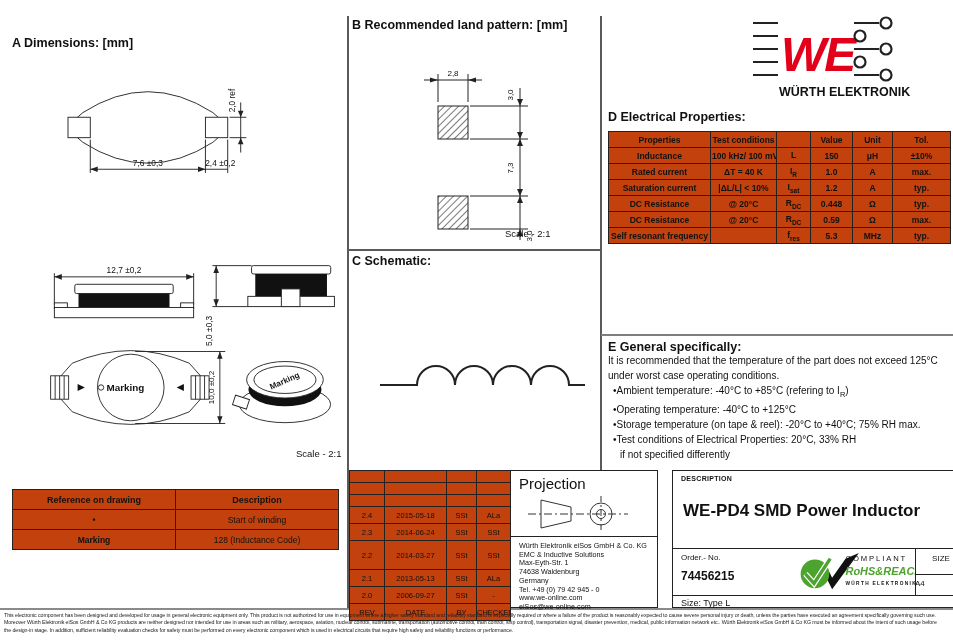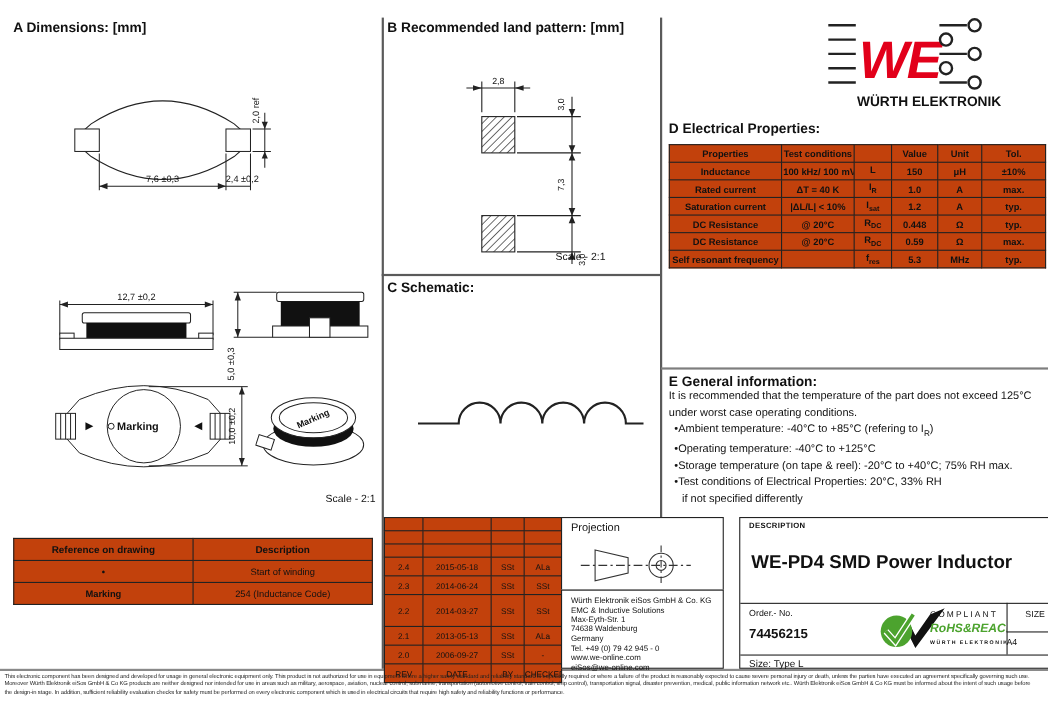--- a/index.html
+++ b/index.html
@@ -33,21 +33,21 @@
 <body>
 
 <div class="page">
 
   <div class="vline" style="left:347px;top:16px;height:592px"></div>
   <div class="vline" style="left:600px;top:16px;height:454px"></div>
   <div class="hline" style="left:347px;top:249px;width:254px"></div>
   <div class="hline-thick" style="left:601px;top:334px;width:352px"></div>
   <div class="hline-thick" style="left:0;top:608px;width:953px;background:#8a8a8a"></div>
 
-  <div class="sec-title" style="left:12px;top:18px">A Dimensions: [mm]</div>
+  <div class="sec-title" style="left:12px;top:36px">A Dimensions: [mm]</div>
 
   <svg class="abs" style="left:55px;top:80px" width="195" height="107" viewBox="0 0 210 115">
     <path d="M30,35 Q100,-10 170,35 L178,42 L178,60 L170,67 Q100,112 30,67 L22,60 L22,42 Z" stroke="#222" fill="none"></path>
     <rect x="14" y="40" width="24" height="22" fill="#fff" stroke="#222"></rect>
     <rect x="162" y="40" width="24" height="22" fill="#fff" stroke="#222"></rect>
     <g>
       <line x1="188" y1="40" x2="206" y2="40" stroke="#222"></line>
       <line x1="188" y1="62" x2="206" y2="62" stroke="#222"></line>
       <line x1="200" y1="24" x2="200" y2="78" stroke="#222"></line>
       <polygon points="197,33 203,33 200,40" fill="#222"></polygon>
@@ -259,21 +259,21 @@
       <td>Self resonant frequency</td>
       <td></td>
       <td><span>f</span><sub>res</sub></td>
       <td>5.3</td>
       <td>MHz</td>
       <td>typ.</td>
     </tr>
   </tbody>
     </table>
 
-  <div class="sec-title" style="left:608px;top:340px">E General information:</div>
+  <div class="sec-title" style="left:608px;top:340px">E General specifically:</div>
   <div class="einfo" style="left:608px;top:353px;width:345px">
     <div>It is recommended that the temperature of the part does not exceed 125°C</div>
     <div>under worst case operating conditions.</div>
     <div style="padding-left:5px"><span>•Ambient temperature: -40°C to +85°C (refering to I</span><sub>R</sub><span>)</span></div>
     <div style="padding-left:5px">•Operating temperature: -40°C to +125°C</div>
     <div style="padding-left:5px">•Storage temperature (on tape &amp; reel): -20°C to +40°C; 75% RH max.</div>
     <div style="padding-left:5px">•Test conditions of Electrical Properties: 20°C, 33% RH</div>
     <div style="padding-left:12px">if not specified differently</div>
   </div>
 
@@ -286,21 +286,21 @@
         <tr>
       <th>Reference on drawing</th>
       <th>Description</th>
     </tr>
     <tr>
       <td class="c1">•</td>
       <td>Start of winding</td>
     </tr>
     <tr>
       <td class="c1">Marking</td>
-      <td>254 (Inductance Code)</td>
+      <td>128 (Inductance Code)</td>
     </tr>
   </tbody>
     </table>
 
   <table class="revtab abs" style="left:349px;top:470px;width:161px">
     <colgroup>
         <col style="width:35px">
         <col style="width:62px">
         <col style="width:30px">
         <col style="width:34px">
@@ -357,21 +357,21 @@
     <tr style="height:17px">
           <td>REV</td>
           <td>DATE</td>
           <td>BY</td>
           <td>CHECKED</td>
         </tr>
   </tbody>
     </table>
 
   <div class="box" style="left:510px;top:470px;width:148px;height:67px">
-    <div style="position:absolute;left:8px;top:4px;font-size:10px">Projection</div>
+    <div style="position:absolute;left:8px;top:4px;font-size:15px">Projection</div>
     <svg style="position:absolute;left:12px;top:16px" width="110" height="48" viewBox="0 0 110 48">
       <line x1="5" y1="27" x2="105" y2="27" stroke="#333" stroke-dasharray="8 3 2 3"></line>
       <polygon points="18,13 48,20 48,34 18,41" fill="none" stroke="#333"></polygon>
       <circle cx="78" cy="27" r="11" fill="none" stroke="#333"></circle>
       <circle cx="78" cy="27" r="4.5" fill="none" stroke="#333"></circle>
       <line x1="78" y1="9" x2="78" y2="45" stroke="#333" stroke-dasharray="6 3 2 3"></line>
     </svg>
   </div>
 
   <div class="box" style="left:510px;top:536px;width:148px;height:72px">

